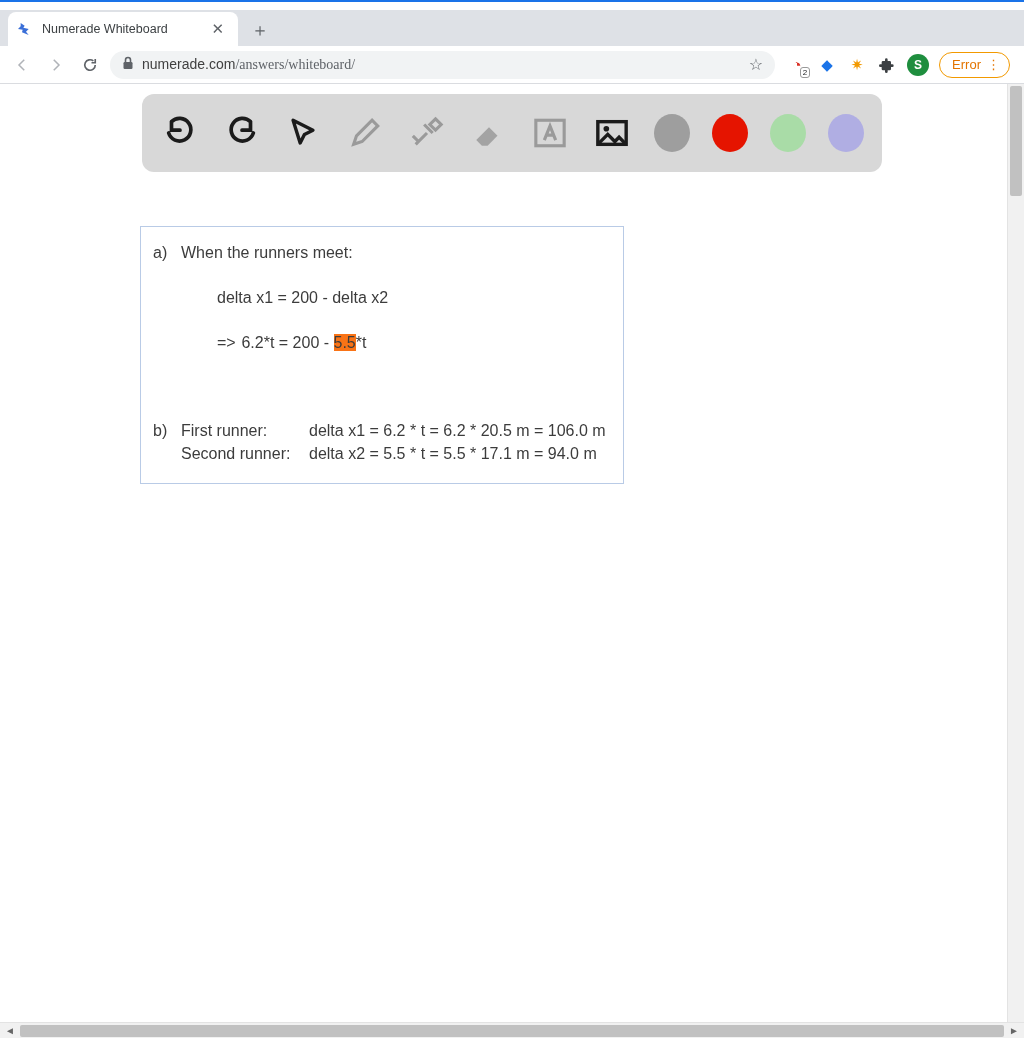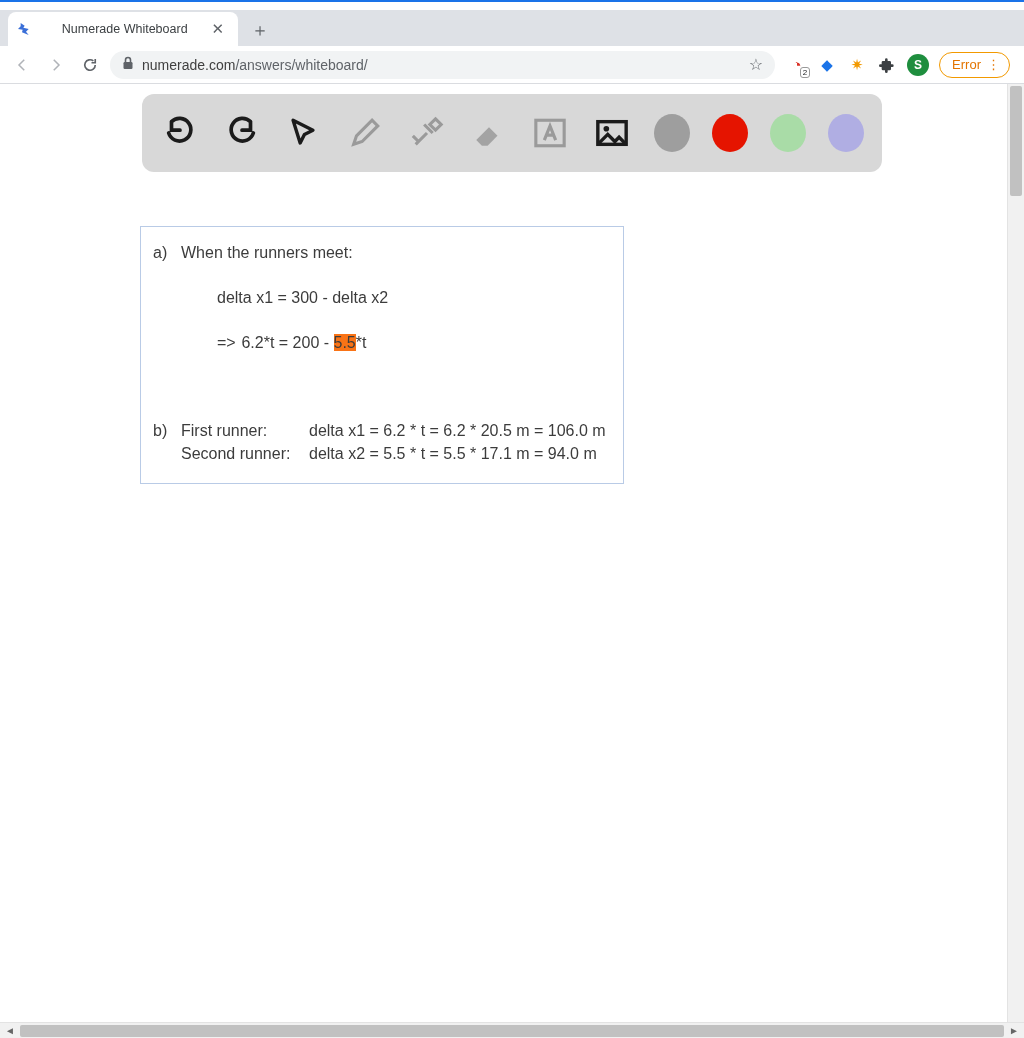--- a/index.html
+++ b/index.html
@@ -64,21 +64,20 @@
     background: #fff;
     height: 34px;
     min-width: 230px;
     border-radius: 8px 8px 0 0;
     display: flex;
     align-items: center;
     padding: 0 10px;
     font-size: 12.5px;
     color: #3c4043;
     position: relative;
-    text-align: center;
   }
   .tab .favicon {
     width: 16px; height: 16px;
     margin-right: 8px;
     color: #3a6fd8;
     display:flex; align-items:center; justify-content:center;
   }
   .tab-title { flex: 1; white-space: nowrap; overflow: hidden; }
   .tab-close {
     font-size: 15px; color: #5f6368; padding: 0 4px;
@@ -113,21 +112,21 @@
     border-radius: 14px;
     display: flex;
     align-items: center;
     padding: 0 12px;
     font-size: 14px;
     color: #5f6368;
     gap: 8px;
   }
   .omnibox .lock { font-size: 12px; color:#5f6368; }
   .omnibox .url-host { color: #404040; }
-  .omnibox .url-path { color: #5f6368; }
+  .omnibox .url-path { color: #5f6368; font-family: Liberation Serif, serif; }
   .omnibox .star { margin-left: auto; color:#5f6368; font-size:16px; }
   .ext-icons { display:flex; align-items:center; gap:10px; padding:0 6px;}
   .ext { width:20px; height:20px; display:flex; align-items:center; justify-content:center; font-size:15px;}
   .ext.red { color:#d93025; position:relative;}
   .ext.red .badge{
     position:absolute; bottom:-3px; right:-3px;
     background:#fff; color:#202124; font-size:8px;
     border:1px solid #999; border-radius:3px; padding:0 2px; line-height:9px;
   }
   .ext.blue { color:#1a73e8;}
@@ -360,21 +359,21 @@
     <div class="color-swatch sw-green"></div>
     <div class="color-swatch sw-purple"></div>
   </div>
 
   <div class="textbox">
     <div class="row">
       <span class="lab">a)</span>
       <span>When the runners meet:</span>
     </div>
     <div class="gap"></div>
-    <div class="ind2">delta x1 = 300 - delta x2</div>
+    <div class="ind2">delta x1 = 200 - delta x2</div>
     <div class="gap"></div>
     <div class="ind">
       <span class="arrow">=&gt;</span>
       <span>6.2*t = 200 - </span><span class="hl">5.5</span><span>*t</span>
     </div>
     <div class="gap"></div>
     <div style="height:42px"></div>
     <div class="row">
       <span class="lab">b)</span>
       <div class="rtable">

